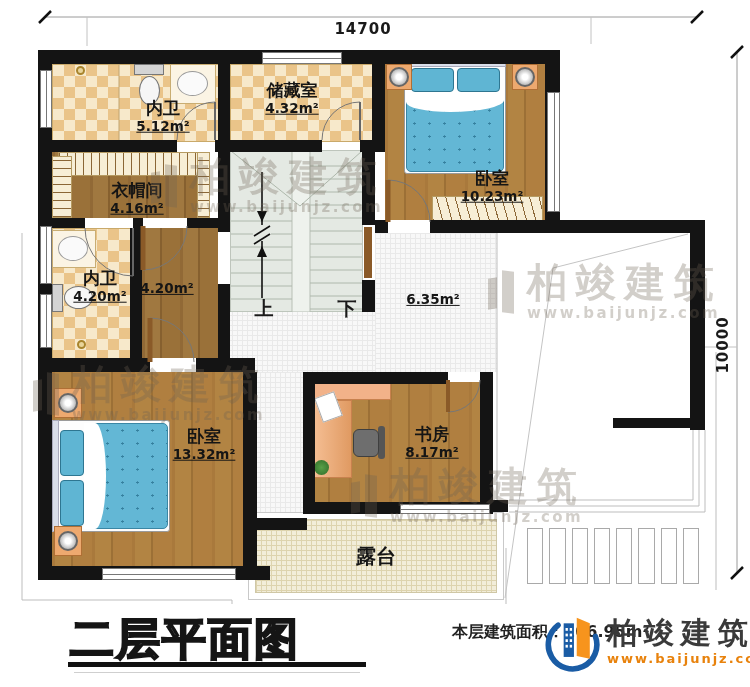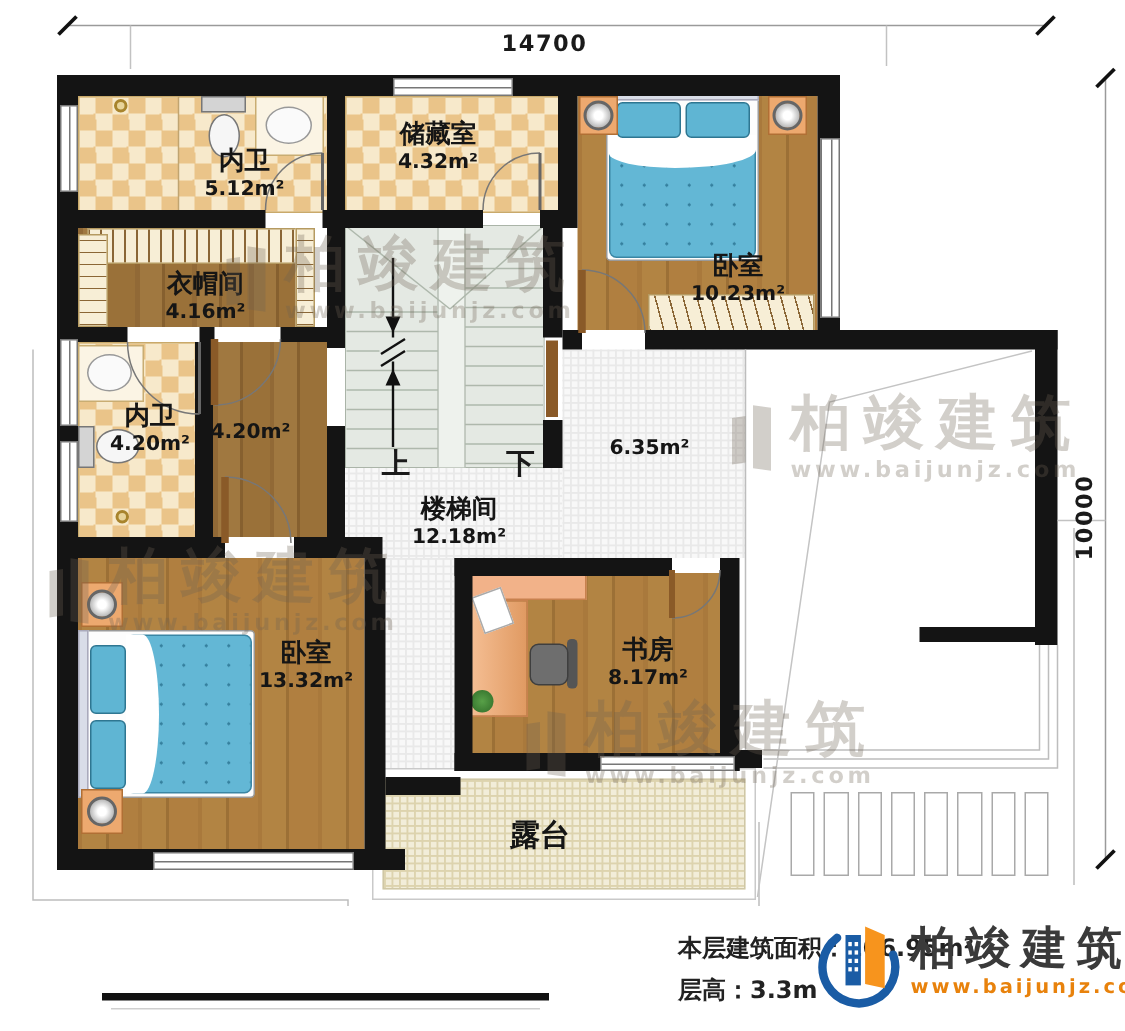--- a/index.html
+++ b/index.html
@@ -37,21 +37,21 @@
   .nstand{background:#eda96f;border:1.5px solid #b06f35;}
   .nstand::after{content:"";position:absolute;left:50%;top:50%;width:16px;height:16px;
     transform:translate(-50%,-50%);border-radius:50%;border:2px solid #666;
     background:radial-gradient(#fff 25%,#c9c9c9 60%,#8d8d8d 100%);}
   .porc{background:#f6f6f6;border:1px solid #777;}
   .drain{border-radius:50%;border:2px solid #a8842c;background:#e8d49a;}
   
   .rl{position:absolute;transform:translate(-50%,-50%);text-align:center;z-index:6;
       line-height:1.2;white-space:nowrap;color:#151515;}
   .rl .n{font-size:17px;font-weight:700;}
-  .rl .a{font-size:13.5px;font-weight:700;}
+  .rl .a{font-size:13.5px;font-weight:700;text-decoration:underline;}
   .updown{position:absolute;transform:translate(-50%,-50%);font-size:19px;font-weight:700;z-index:6;}
   .dimlab{position:absolute;font-size:15px;font-weight:700;z-index:6;letter-spacing:1px;}
   
   #overlay{position:absolute;left:0;top:0;z-index:5;pointer-events:none;}
   
   .wm{position:absolute;display:flex;align-items:center;gap:8px;z-index:7;
       opacity:.30;color:#6e6253;pointer-events:none;}
   .wm-mark{position:relative;width:34px;height:46px;flex:0 0 34px;}
   .wm-mark::before{content:"";position:absolute;left:3px;top:9px;width:9px;height:31px;
       background:currentColor;transform:skewY(-8deg);}
@@ -292,36 +292,32 @@
   </div>
   <div class="rl" style="left:100px;top:286px;">
     <div class="n">内卫</div>
     <div class="a">4.20m²</div>
   </div>
   <div class="rl" style="left:167px;top:288px;">
     <div class="a">4.20m²</div>
   </div>
   <div class="updown" style="left:264px;top:309px;">上</div>
   <div class="updown" style="left:347px;top:309px;">下</div>
-  <div class="rl" style="left:306px;top:348px;">
-    <div class="n">楼梯间</div>
-    <div class="a">12.18m²</div>
-  </div>
   <div class="rl" style="left:433px;top:299px;">
     <div class="a">6.35m²</div>
   </div>
   <div class="rl" style="left:204px;top:444px;">
     <div class="n">卧室</div>
     <div class="a">13.32m²</div>
   </div>
   <div class="rl" style="left:432px;top:442px;">
     <div class="n">书房</div>
     <div class="a">8.17m²</div>
   </div>
-  <div class="rl" style="left:360px;top:556px;">
+  <div class="rl" style="left:376px;top:556px;">
     <div class="n" style="font-size:20px;">露台</div>
   </div>
 
   <div class="dimlab" style="left:363px;top:20px;transform:translateX(-50%);">14700</div>
   <div class="dimlab" style="left:723px;top:345px;transform:translate(-50%,-50%) rotate(-90deg);">10000</div>
 
   <div class="wm" style="left:148px;top:156px;">
     <div class="wm-mark"></div>
     <div>
         <div class="wm-name">柏竣建筑</div>
@@ -344,25 +340,25 @@
   </div>
   <div class="wm" style="left:348px;top:466px;">
     <div class="wm-mark"></div>
     <div>
         <div class="wm-name">柏竣建筑</div>
          <div class="wm-url">www.baijunjz.com</div>
       </div>
   </div>
 
   <div id="footer">
+    <div class="ftitle">二层平面图</div>
     <div class="uline1"></div>
     <div class="uline2"></div>
     <div class="finfo">
       <div><span>本层建筑面积：</span><span>106.95m²</span></div>
-      <div><span>层高：</span><span>3.3m</span></div>
     </div>
     <div class="logo">
       <svg width="56" height="60" viewBox="0 0 60 64">
         <path d="M14,14 A26,26 0 1,0 54,26" fill="none" stroke="#1a5ca5" stroke-width="6" stroke-linecap="round"></path>
         <rect x="20" y="12" width="11" height="36" fill="#1a5ca5"></rect>
         <rect x="22" y="17" width="2.5" height="3" fill="#fff"></rect>
           <rect x="26.5" y="17" width="2.5" height="3" fill="#fff"></rect>
         <rect x="22" y="23" width="2.5" height="3" fill="#fff"></rect>
           <rect x="26.5" y="23" width="2.5" height="3" fill="#fff"></rect>
         <rect x="22" y="29" width="2.5" height="3" fill="#fff"></rect>

